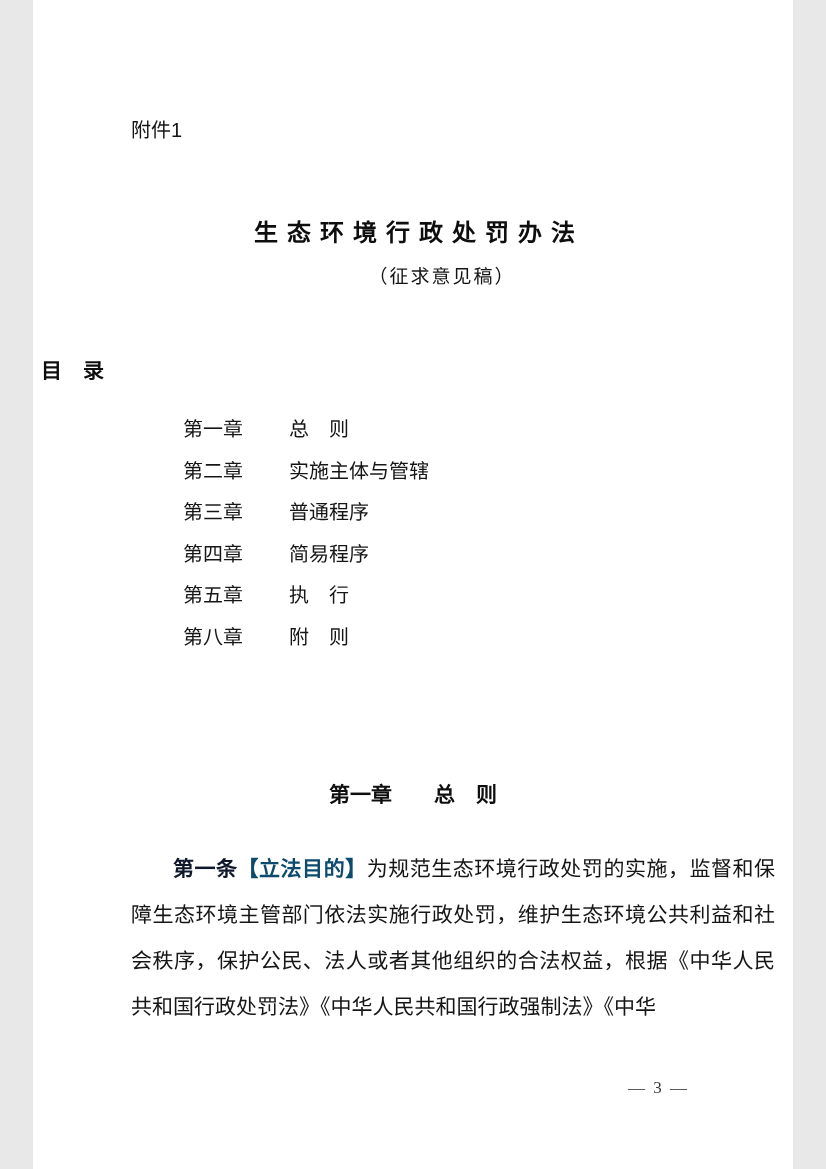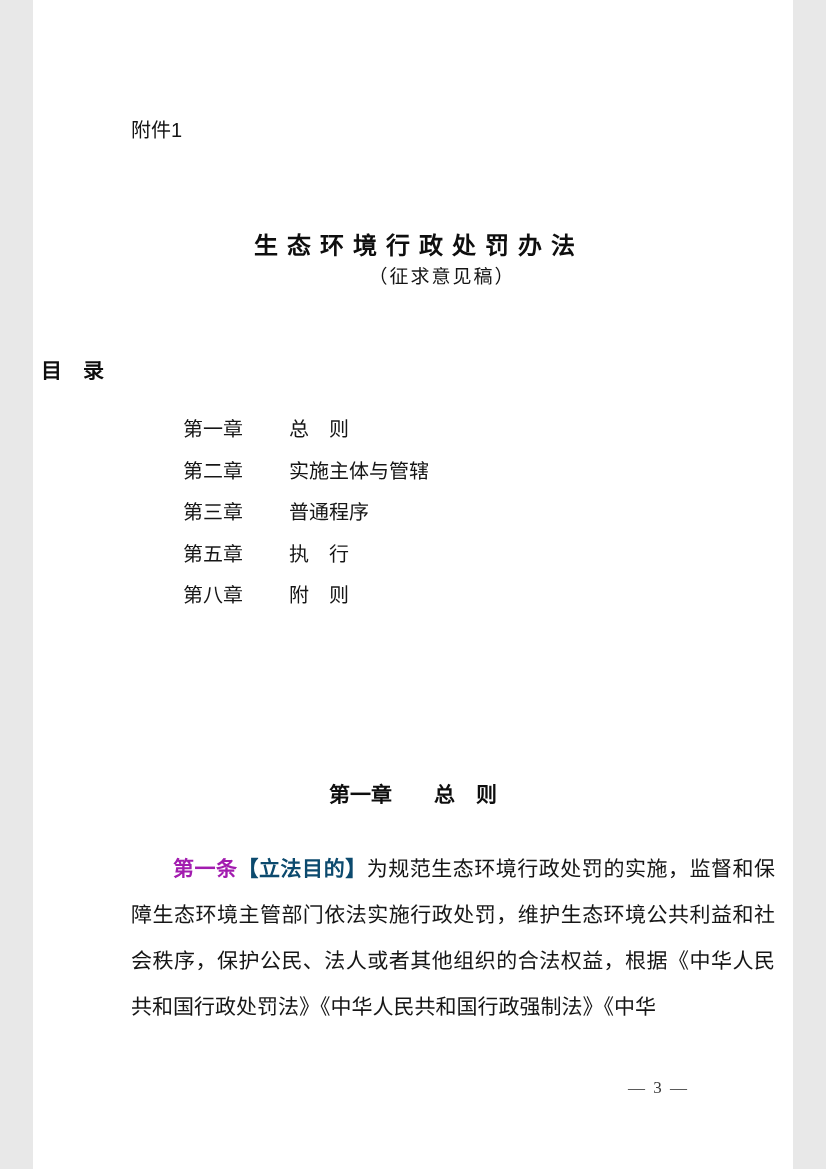--- a/index.html
+++ b/index.html
@@ -23,21 +23,21 @@
     left: 98px;
     top: 114px;
     font-family: "Liberation Sans", sans-serif;
     font-size: 20px;
     font-weight: 400;
     color: #141414;
   }
   
   .doc-title {
     position: absolute;
-    top: 210px;
+    top: 197px;
     left: 0;
     width: 100%;
     text-align: center;
     font-family: "Liberation Sans", sans-serif;
     font-size: 24px;
     font-weight: 700;
     letter-spacing: 9px;
     text-indent: 12px;
     color: #0e0e0e;
   }
@@ -110,21 +110,21 @@
     font-size: 21px;
     line-height: 46px;
     text-align: justify;
     text-justify: inter-ideograph;
     text-indent: 42px;
     color: #161616;
   }
   .article-number {
     font-family: "Liberation Sans", sans-serif;
     font-weight: 700;
-    color: #a21caf;
+    color: #0f172a;
   }
   .article-tag {
     color: #0c4a6e;
     font-weight: bold;
   }
   
   .page-footer {
     position: absolute;
     top: 1078px;
     right: 104px;
@@ -151,20 +151,23 @@
     <li class="toc-item">
       <span class="toc-chapter">第一章</span><span class="toc-title">总　则</span>
     </li>
     <li class="toc-item">
       <span class="toc-chapter">第二章</span><span class="toc-title">实施主体与管辖</span>
     </li>
     <li class="toc-item">
       <span class="toc-chapter">第三章</span><span class="toc-title">普通程序</span>
     </li>
     <li class="toc-item">
+      <span class="toc-chapter">第四章</span><span class="toc-title">简易程序</span>
+    </li>
+    <li class="toc-item">
       <span class="toc-chapter">第五章</span><span class="toc-title">执　行</span>
     </li>
     <li class="toc-item">
       <span class="toc-chapter">第八章</span><span class="toc-title">附　则</span>
     </li>
   </ul>
 
   <h2 class="chapter-heading">第一章　　总　则</h2>
 
   <p class="article-paragraph"><span class="article-number">第一条</span><span class="article-tag">【立法目的】</span><span class="article-text">为规范生态环境行政处罚的实施，监督和保障生态环境主管部门依法实施行政处罚，维护生态环境公共利益和社会秩序，保护公民、法人或者其他组织的合法权益，根据《中华人民共和国行政处罚法》《中华人民共和国行政强制法》《中华</span></p>

